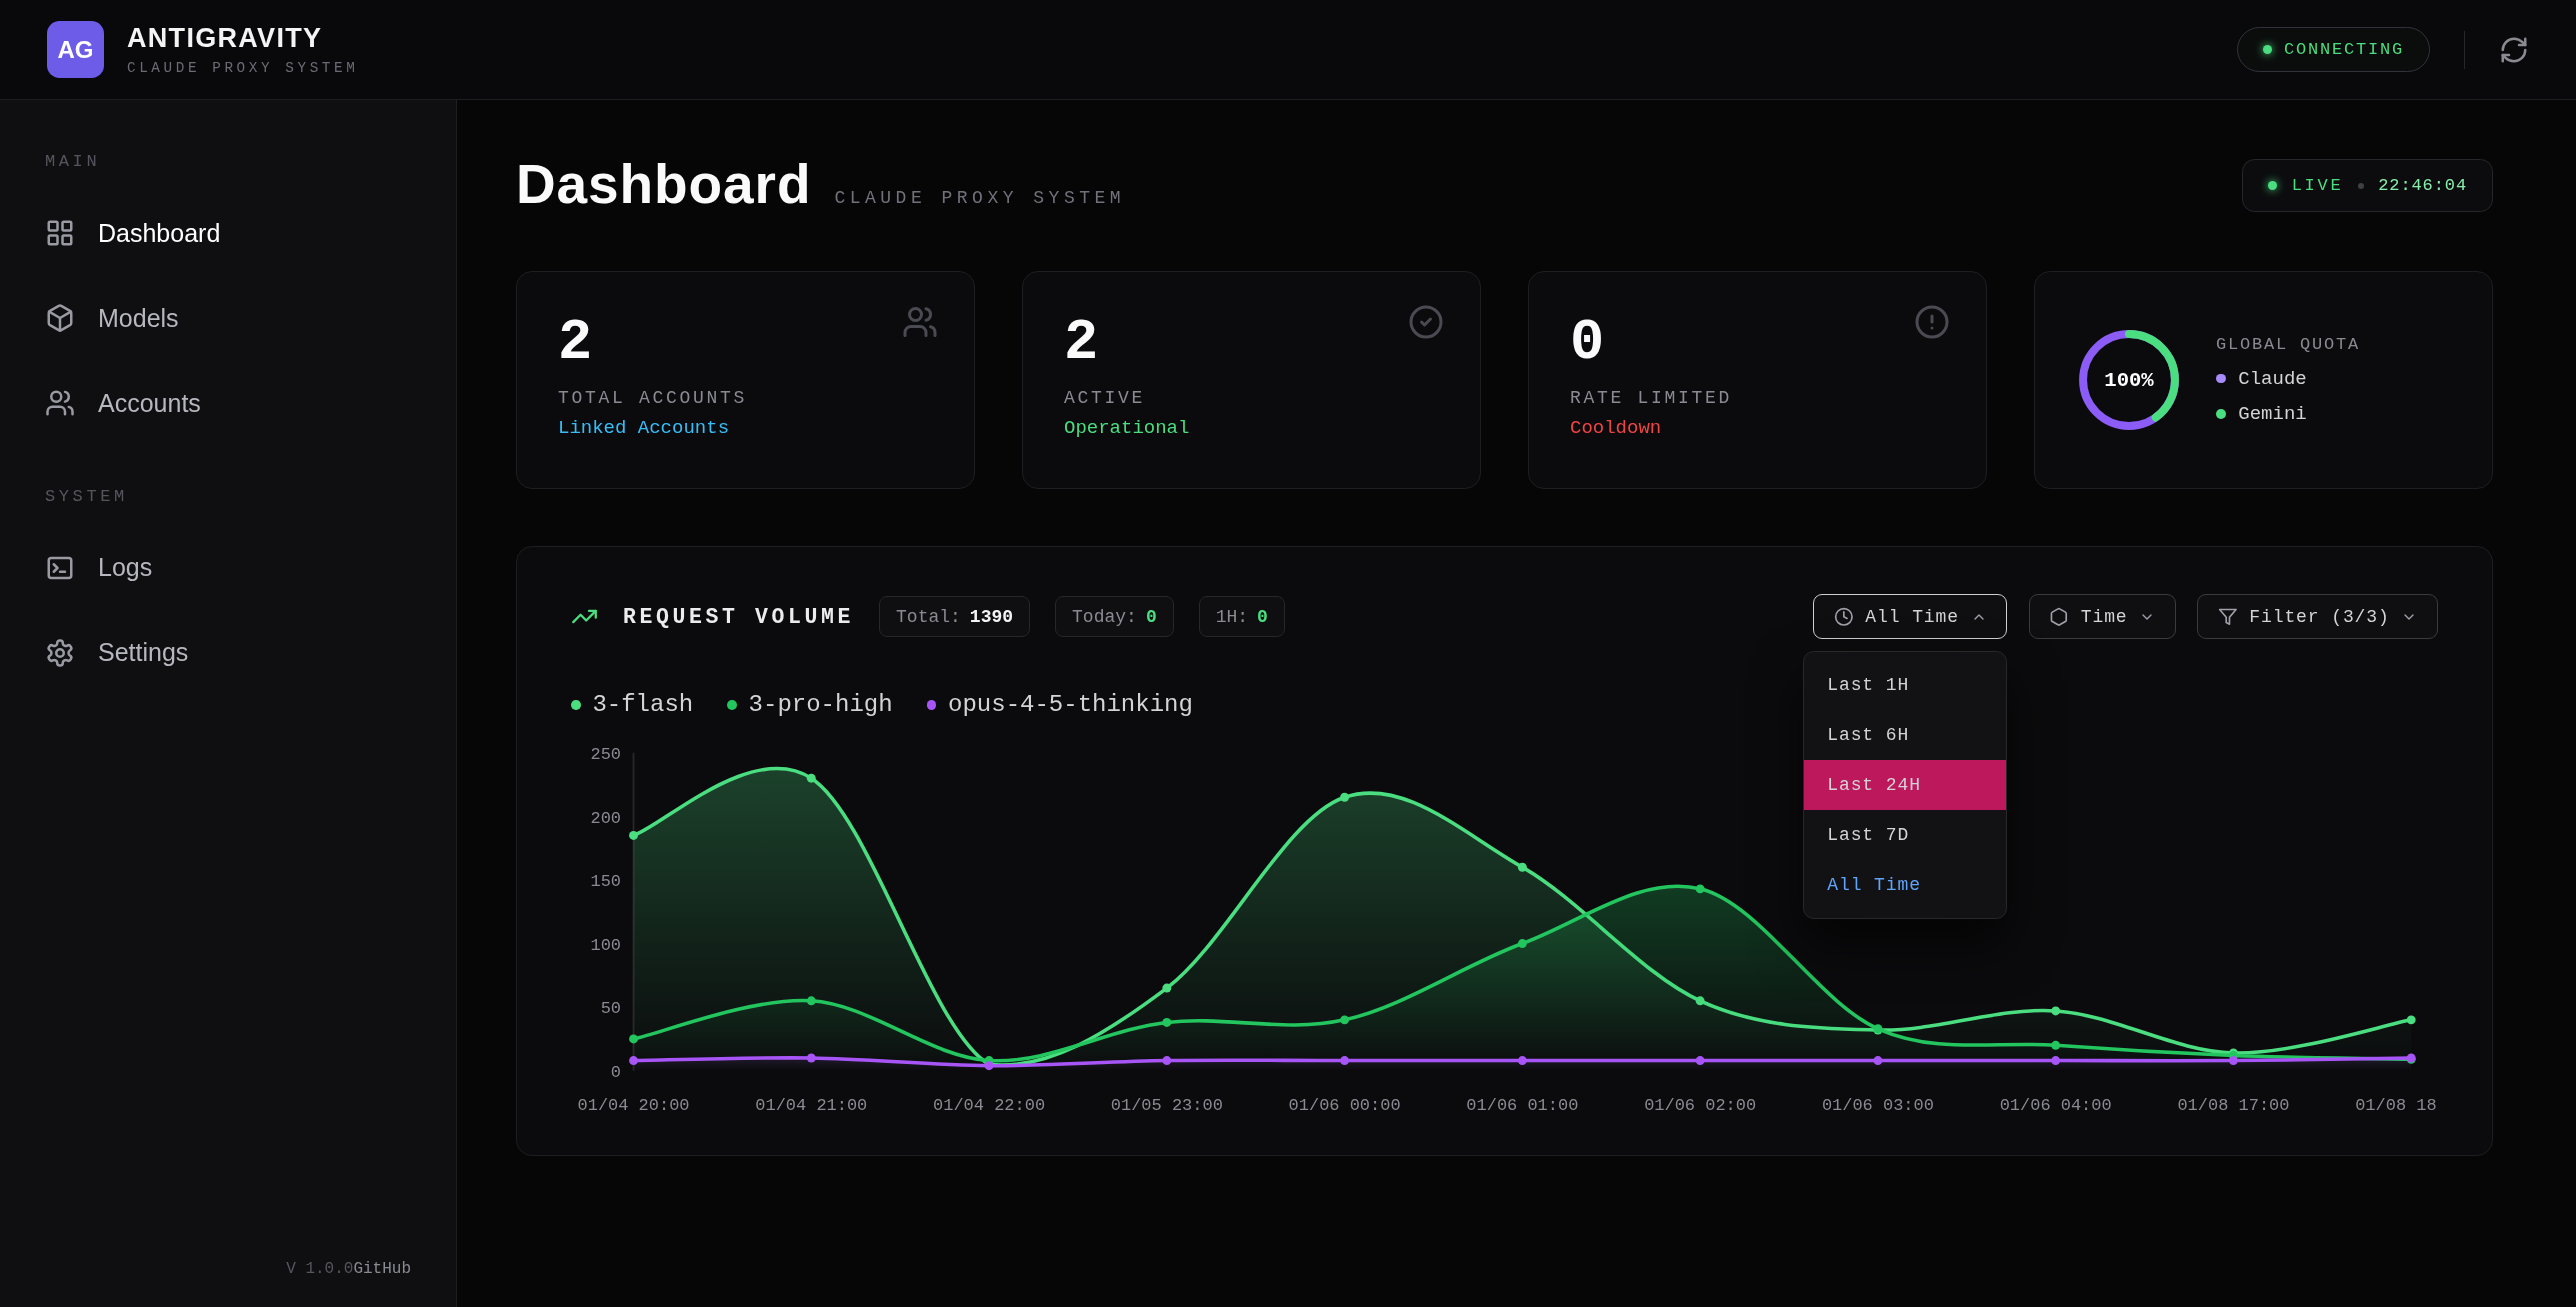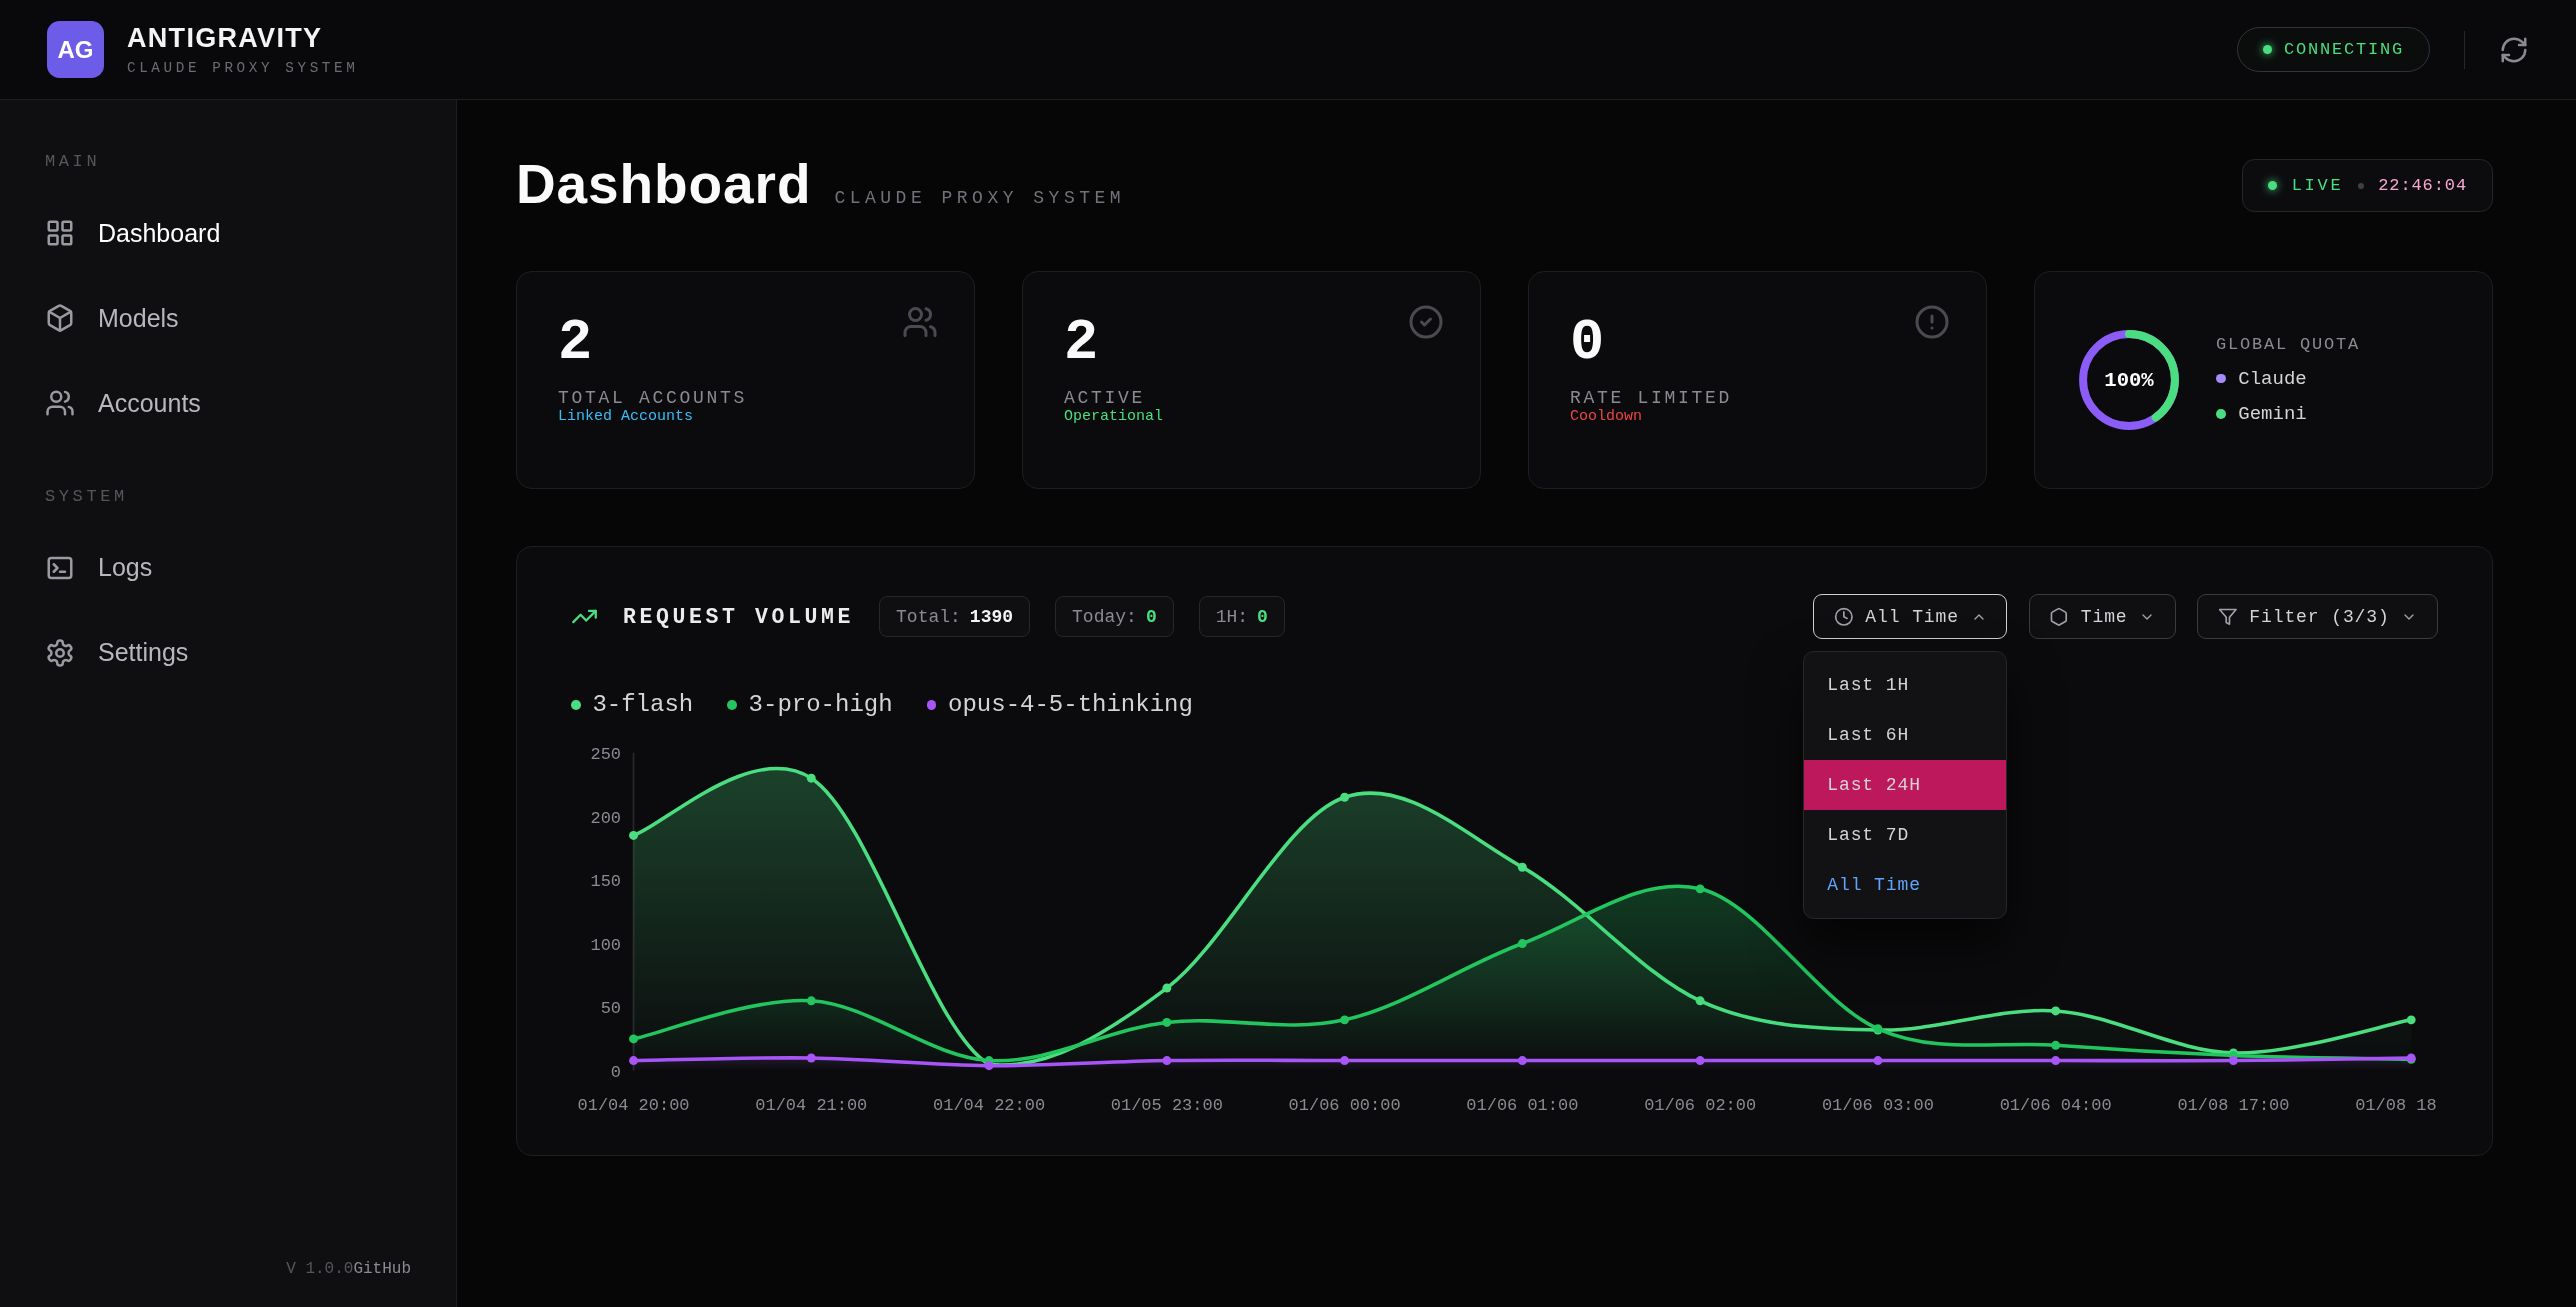--- a/index.html
+++ b/index.html
@@ -43,30 +43,30 @@
   
   .page-head { display:flex; justify-content:space-between; align-items:flex-start; }
   .title-wrap { display:flex; align-items:baseline; gap:23px; }
   h1.page-title { font-size:55px; font-weight:bold; color:#fafafa; letter-spacing:0.9px; }
   .page-sub { font-family:"Liberation Mono","DejaVu Sans Mono",monospace; font-size:18px; letter-spacing:4.5px; color:#71717a; }
   .live-badge { display:flex; align-items:center; gap:14.3px; border:0.9px solid #26262b; background:#0c0c0e;
                 border-radius:12.5px; padding:16px 25px; font-family:"Liberation Mono","DejaVu Sans Mono",monospace;
                 font-size:17px; margin-top:7.2px; }
   .live-badge .lbl { color:#4ade80; letter-spacing:2.7px; }
   .live-badge .sep { width:6.3px; height:6.3px; border-radius:50%; background:#3f3f46; box-shadow:none; }
-  .live-badge .time { color:#f9a8d4; letter-spacing:0.9px; }
+  .live-badge .time { color:#86efac; letter-spacing:0.9px; }
 
   
   .stats-row { display:flex; gap:47px; margin-top:55px; }
   .card { background:#0b0b0d; border:0.9px solid #1e1e22; border-radius:16px; }
   .stat-card { flex:1; height:218px; padding:39px 41px; position:relative; }
   .stat-value { font-family:"Liberation Mono","DejaVu Sans Mono",monospace; font-weight:bold; font-size:57px; color:#fafafa; }
   .stat-label { margin-top:12.5px; font-family:"Liberation Mono","DejaVu Sans Mono",monospace; font-size:18px;
                 letter-spacing:2.7px; color:#8a8a93; }
-  .stat-sub { margin-top:0; font-family:"Liberation Mono","DejaVu Sans Mono",monospace; font-size:15px; }
+  .stat-sub { margin-top:9px; font-family:"Liberation Mono","DejaVu Sans Mono",monospace; font-size:19px; }
   .stat-icon { position:absolute; top:32px; right:36px; color:#4a4a52; display:flex; }
 
   .quota-card { flex:1; height:218px; padding:36px 41px; display:flex; align-items:center; gap:34px; }
   .ring-wrap { position:relative; width:106px; height:106px; flex:0 0 auto; }
   .ring-label { position:absolute; inset:0; display:flex; align-items:center; justify-content:center;
                 font-family:"Liberation Mono","DejaVu Sans Mono",monospace; font-weight:bold; font-size:20.6px; color:#fff; }
   .quota-title { font-family:"Liberation Mono","DejaVu Sans Mono",monospace; font-size:17px; letter-spacing:1.8px; color:#8a8a93; }
   .quota-row { display:flex; align-items:center; gap:12.5px; margin-top:13.4px;
                font-family:"Liberation Mono","DejaVu Sans Mono",monospace; font-size:19px; color:#d4d4d8; }
   .ldot { width:9.8px; height:9.8px; border-radius:50%; display:inline-block; }

